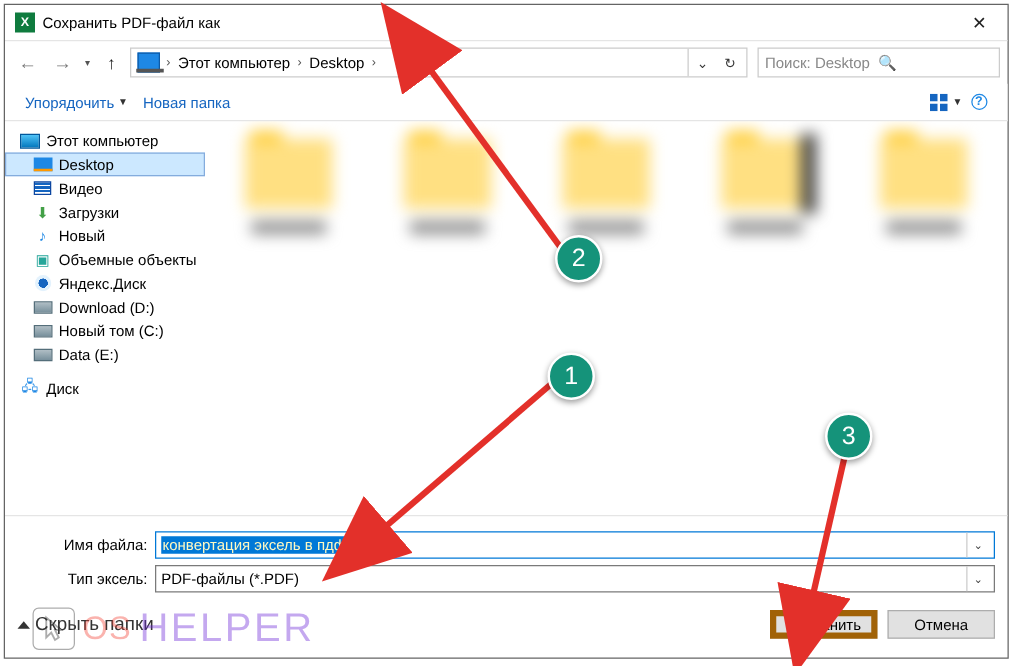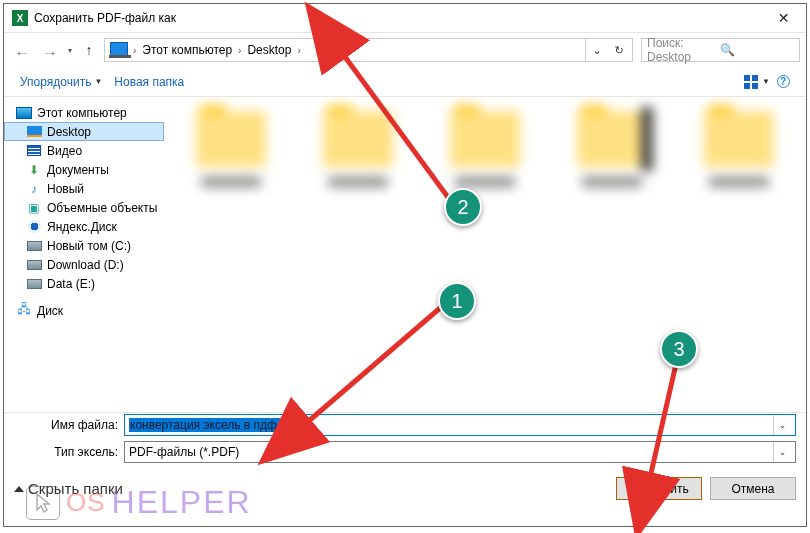--- a/index.html
+++ b/index.html
@@ -16,21 +16,21 @@
   .dropdown-tiny { color: #555; font-size: 8px; padding: 0 2px; }
   .up-arrow { width: 22px; height: 22px; display: flex; align-items: center; justify-content: center; color: #1a1a1a; font-size: 14px; }
   .addressbar { flex: 1; height: 24px; border: 1px solid #ccc; display: flex; align-items: center; padding: 0 2px; }
   .addr-icon { width: 18px; height: 16px; margin: 0 3px; background: #1e88e5; border: 1px solid #0d5aa7; position: relative; }
   .addr-icon::before { content: ""; position: absolute; bottom: -1px; left: -2px; width: 22px; height: 3px; background: #555; }
   .breadcrumb { display: flex; align-items: center; font-size: 12px; flex: 1; height: 100%; }
   .crumb { padding: 0 4px; height: 100%; display: flex; align-items: center; }
   .crumb-sep { color: #555; font-size: 10px; padding: 0 2px; }
   .addr-right { display: flex; align-items: center; border-left: 1px solid #ccc; }
   .addr-btn { width: 22px; height: 22px; display: flex; align-items: center; justify-content: center; color: #333; font-size: 11px; }
-  .searchbox { width: 159px; height: 24px; border: 1px solid #ccc; display: flex; align-items: center; padding: 0 5px; margin-left: 4px; }
+  .searchbox { width: 194px; height: 24px; border: 1px solid #ccc; display: flex; align-items: center; padding: 0 5px; margin-left: 4px; }
   .searchbox span { color: #888; font-size: 12px; flex: 1; }
   .search-icon { color: #555; font-size: 13px; }
 
   .toolbar { height: 30px; display: flex; align-items: center; padding: 0 10px; border-bottom: 1px solid #e5e5e5; background: #fff; }
   .tb-item { color: #1565c0; font-size: 12px; padding: 3px 6px; display: flex; align-items: center; gap: 3px; }
   .tb-item .arr { font-size: 8px; color: #333; }
   .tb-spacer { flex: 1; }
   .tb-icon { width: 26px; height: 22px; display: flex; align-items: center; justify-content: center; color: #1565c0; font-size: 13px; }
   .view-icon svg { display: block; }
   .help-icon { color: #1e88e5; font-size: 14px; }
@@ -55,35 +55,35 @@
   .ic-net { color: #1e88e5; }
 
   .content { flex: 1; padding: 14px 18px; position: relative; overflow: hidden; }
   .tiles { display: flex; gap: 28px; filter: blur(6px); }
   .tile { display: flex; flex-direction: column; align-items: center; width: 100px; }
   .tile-shape { width: 70px; height: 56px; background: #ffe082; border-radius: 2px 2px 0 0; position: relative; }
   .tile-shape::before { content: ""; position: absolute; top: -6px; left: 4px; width: 26px; height: 8px; background: #ffca28; border-radius: 2px 2px 0 0; }
   .tile-shape.stack::after { content: ""; position: absolute; right: -6px; top: -4px; bottom: -4px; width: 12px; background: #424242; }
   .tile-cap { width: 60px; height: 10px; background: #888; margin-top: 10px; border-radius: 2px; }
 
-  .footer-fields { padding: 0 10px 4px 10px; border-top: 1px solid #e5e5e5; }
+  .footer-fields { padding: 11px 10px 4px 10px; border-top: 1px solid #e5e5e5; }
   .field-row { display: flex; align-items: center; height: 24px; margin-bottom: 3px; }
   .field-label { width: 110px; text-align: right; font-size: 12px; padding-right: 6px; }
   .field-input { flex: 1; height: 22px; border: 1px solid #7a7a7a; display: flex; align-items: center; padding: 0 4px; font-size: 12px; position: relative; }
   .field-input.focused { border-color: #0078d7; }
-  .selected-text { background: #0078d7; color: #0f172a; padding: 0 1px; }
+  .selected-text { background: #0078d7; color: #fef9c3; padding: 0 1px; }
   .field-drop { width: 18px; text-align: center; color: #333; font-size: 9px; border-left: 1px solid #ccc; height: 20px; display: flex; align-items: center; justify-content: center; }
   .field-input .val { flex: 1; }
 
   .footer-actions { display: flex; align-items: center; padding: 6px 10px 8px 10px; gap: 8px; }
   .hide-folders { font-size: 15px; color: #333; display: flex; align-items: center; gap: 4px; }
   .hide-folders .chev { border-left: 5px solid transparent; border-right: 5px solid transparent; border-bottom: 6px solid #333; display: inline-block; }
   .fa-spacer { flex: 1; }
   .btn { width: 86px; height: 23px; font-size: 12px; background: #e1e1e1; border: 1px solid #adadad; display: flex; align-items: center; justify-content: center; }
-  .btn.primary { border: 1px solid #a16207; }
+  .btn.primary { border: 5px solid #a16207; }
 
   
   .overlay { position: absolute; inset: 0; pointer-events: none; }
   .callout { position: absolute; width: 38px; height: 38px; border-radius: 50%; background: #15937a; border: 2px solid #fff; box-shadow: 0 2px 5px rgba(0,0,0,.4); color: #fff; font-size: 20px; display: flex; align-items: center; justify-content: center; }
   .arrow-svg { position: absolute; overflow: visible; }
   .watermark { position: absolute; left: 26px; bottom: 12px; display: flex; align-items: center; gap: 6px; opacity: .4; }
   .wm-cursor { width: 34px; height: 34px; border: 1.5px solid #333; border-radius: 5px; display: flex; align-items: center; justify-content: center; }
   .wm-cursor svg { display: block; }
   .wm-text1 { font-size: 26px; color: #f44336; font-weight: 300; letter-spacing: 1px; }
   .wm-text2 { font-size: 32px; color: #6d28d9; font-weight: 300; letter-spacing: 2px; }
@@ -164,47 +164,47 @@
         <span>Desktop</span>
       </div>
       <div class="tree-item">
         <span class="ti-icon">
             <span class="ic-film"></span>
           </span>
         <span>Видео</span>
       </div>
       <div class="tree-item">
         <span class="ti-icon ic-dl">⬇</span>
-        <span>Документы</span>
+        <span>Загрузки</span>
       </div>
       <div class="tree-item">
         <span class="ti-icon ic-music">♪</span>
         <span>Новый</span>
       </div>
       <div class="tree-item">
         <span class="ti-icon ic-disk">▣</span>
         <span>Объемные объекты</span>
       </div>
       <div class="tree-item">
         <span class="ti-icon">
             <span class="ic-yadisk"></span>
           </span>
         <span>Яндекс.Диск</span>
       </div>
       <div class="tree-item">
         <span class="ti-icon">
             <span class="ic-hdd"></span>
           </span>
+        <span>Download (D:)</span>
+      </div>
+      <div class="tree-item">
+        <span class="ti-icon">
+            <span class="ic-hdd"></span>
+          </span>
         <span>Новый том (C:)</span>
-      </div>
-      <div class="tree-item">
-        <span class="ti-icon">
-            <span class="ic-hdd"></span>
-          </span>
-        <span>Download (D:)</span>
       </div>
       <div class="tree-item">
         <span class="ti-icon">
             <span class="ic-hdd"></span>
           </span>
         <span>Data (E:)</span>
       </div>
       <div style="height:8px"></div>
       <div class="tree-item root">
         <span class="ti-icon ic-net">🖧</span>

